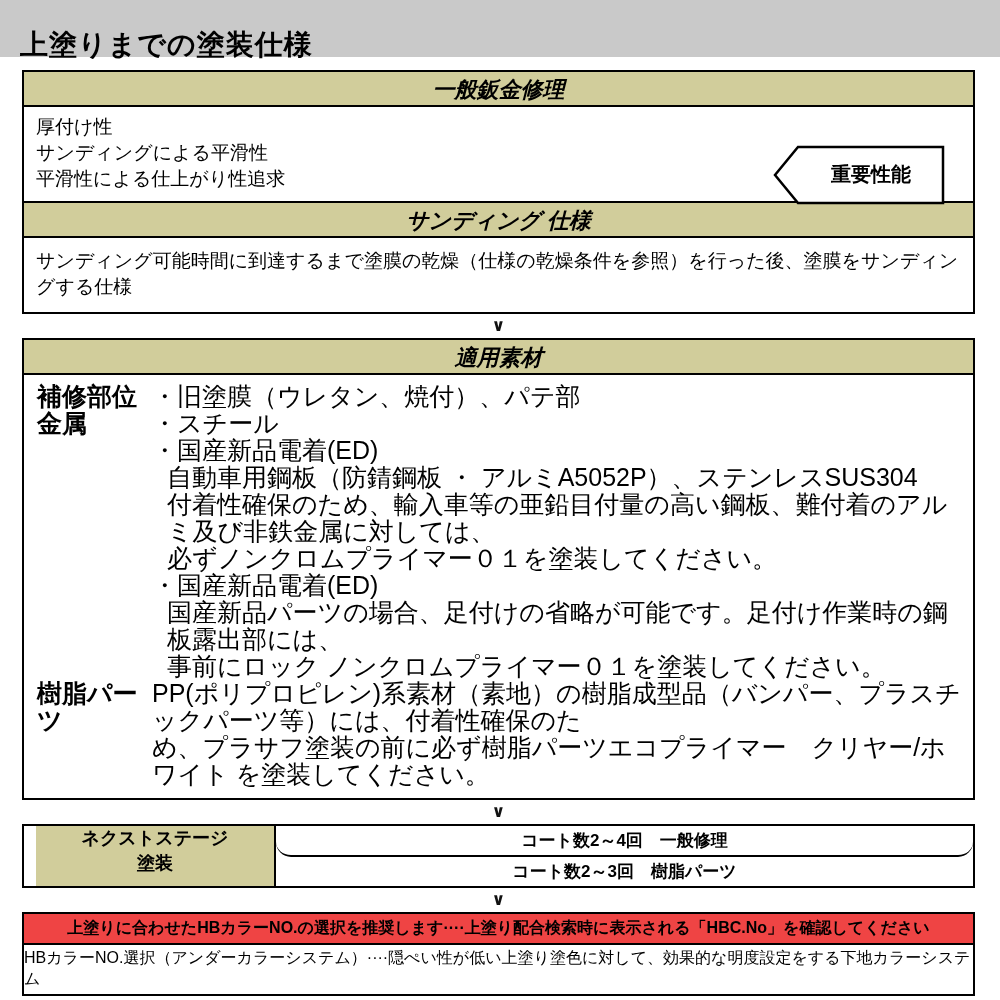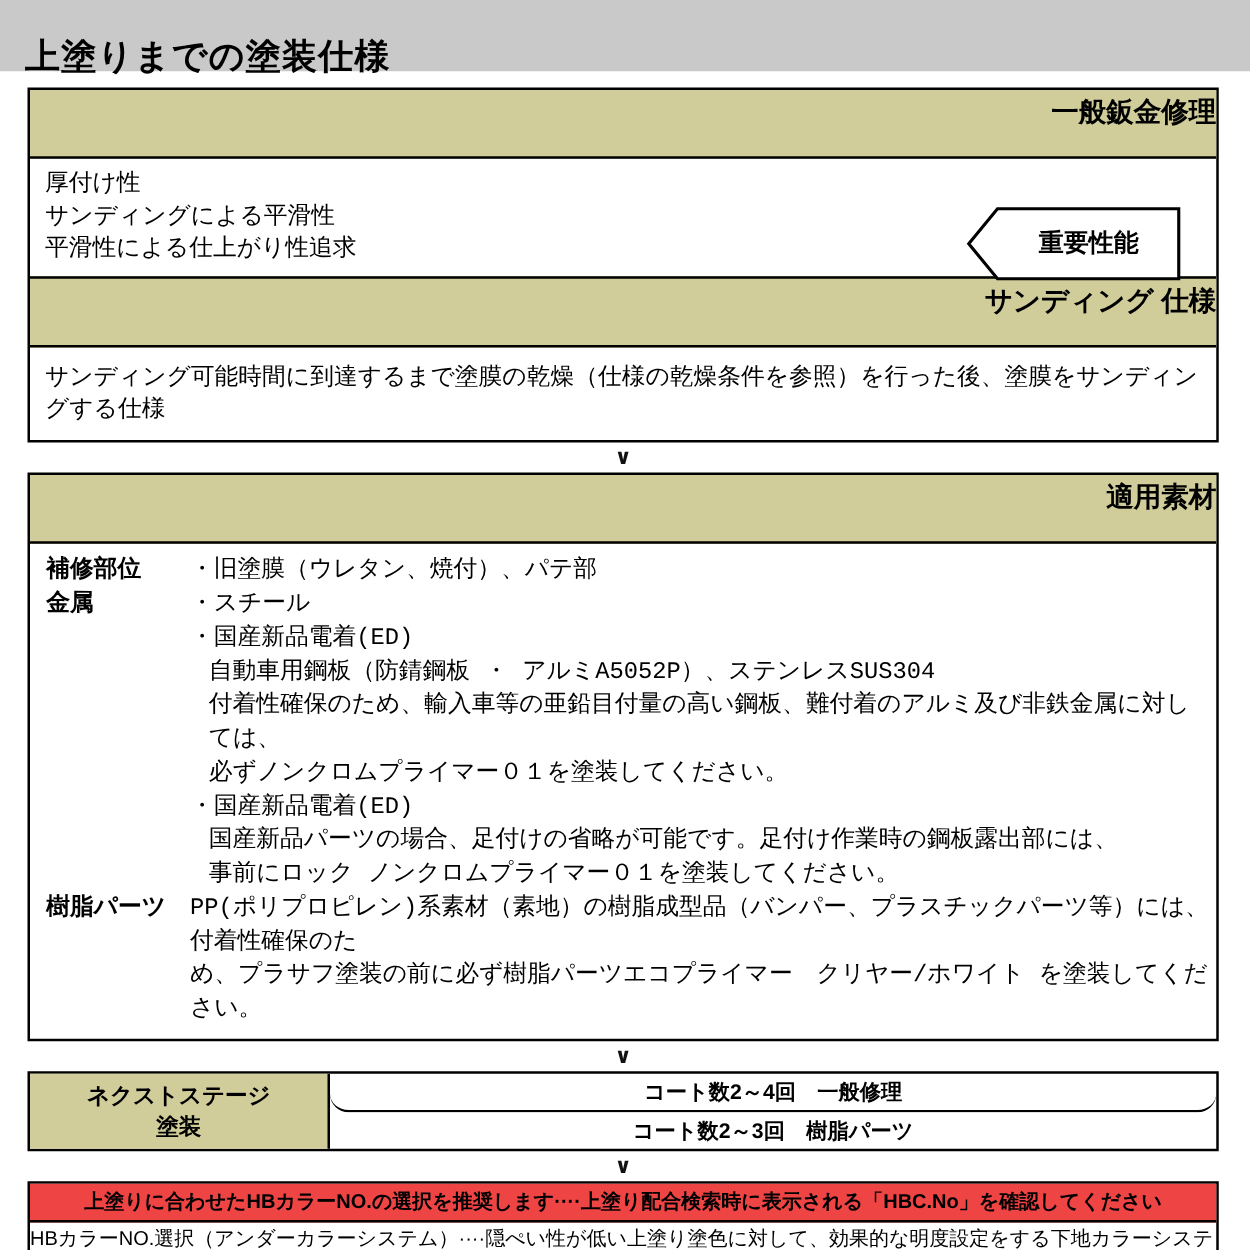--- a/index.html
+++ b/index.html
@@ -10,22 +10,23 @@
   
   .page-header{
     background:#c9c9c9;height:57px;display:flex;align-items:center;
     padding-left:20px;box-sizing:border-box;
   }
   .page-header .title{font-size:28px;font-weight:bold;letter-spacing:1px;margin-top:33px;}
   
   .flow{width:953px;margin:13px 0 0 22px;}
   .box{border:2px solid #000;background:#fff;box-sizing:border-box;}
   .olive-bar{
-    background:#d1cd9b;text-align:right;font-weight:bold;font-size:22px;
-    padding:3px 0 20px 0;
+    background:#d1cd9b;text-align:center;font-weight:bold;font-size:22px;
+    padding:3px 0 0 0;
+    font-style:italic;
   }
   .olive-bar.inner{border-top:2px solid #000;border-bottom:2px solid #000;}
   .olive-bar.top{border-bottom:2px solid #000;}
   
   .box1-content{position:relative;padding:7px 0 9px 12px;}
   .feature-line{font-size:19px;line-height:26px;}
   .badge-wrap{position:absolute;top:38px;right:27px;width:174px;height:60px;}
   .badge-wrap svg{position:absolute;left:0;top:0;}
   .badge-label{
     position:absolute;left:26px;top:0;width:146px;height:58px;
@@ -33,30 +34,30 @@
     font-size:20px;font-weight:bold;
   }
   .sanding-desc{font-size:19px;padding:10px 8px 12px 12px;}
   
   .flow-arrow{
     text-align:center;font-size:17px;line-height:24px;height:24px;
     font-weight:bold;color:#111;
   }
   
   .mat-rows{padding:8px 0 10px 0;}
-  .mat-row{display:flex;font-size:19px;line-height:27px;font-family:Liberation Mono, monospace;}
+  .mat-row{display:flex;font-size:25px;line-height:27px;}
   .mat-label{width:128px;flex:0 0 128px;padding-left:13px;font-weight:bold;box-sizing:border-box;}
   .mat-text{flex:1;padding-right:6px;}
   .mat-row.indent .mat-text{padding-left:15px;}
   
   .box3{display:flex;}
   .box3-left{
     flex:0 0 238px;background:#d1cd9b;border-right:2px solid #000;
-    display:flex;flex-direction:column;align-items:center;justify-content:center;
-    font-size:18px;font-weight:bold;line-height:25px;
+    display:flex;flex-direction:column;align-items:center;justify-content:flex-start;
+    font-size:18px;font-weight:bold;line-height:25px;margin-left:12px;
   }
   .box3-right{flex:1;display:flex;flex-direction:column;}
   .box3-row{
     height:29px;display:flex;align-items:center;justify-content:center;
     font-size:17px;font-weight:bold;
   }
   .box3-row.first{border-bottom:2px solid #000;border-radius:15px;}
   
   .box4-row1{
     background:#ef4444;border-bottom:2px solid #000;text-align:center;

